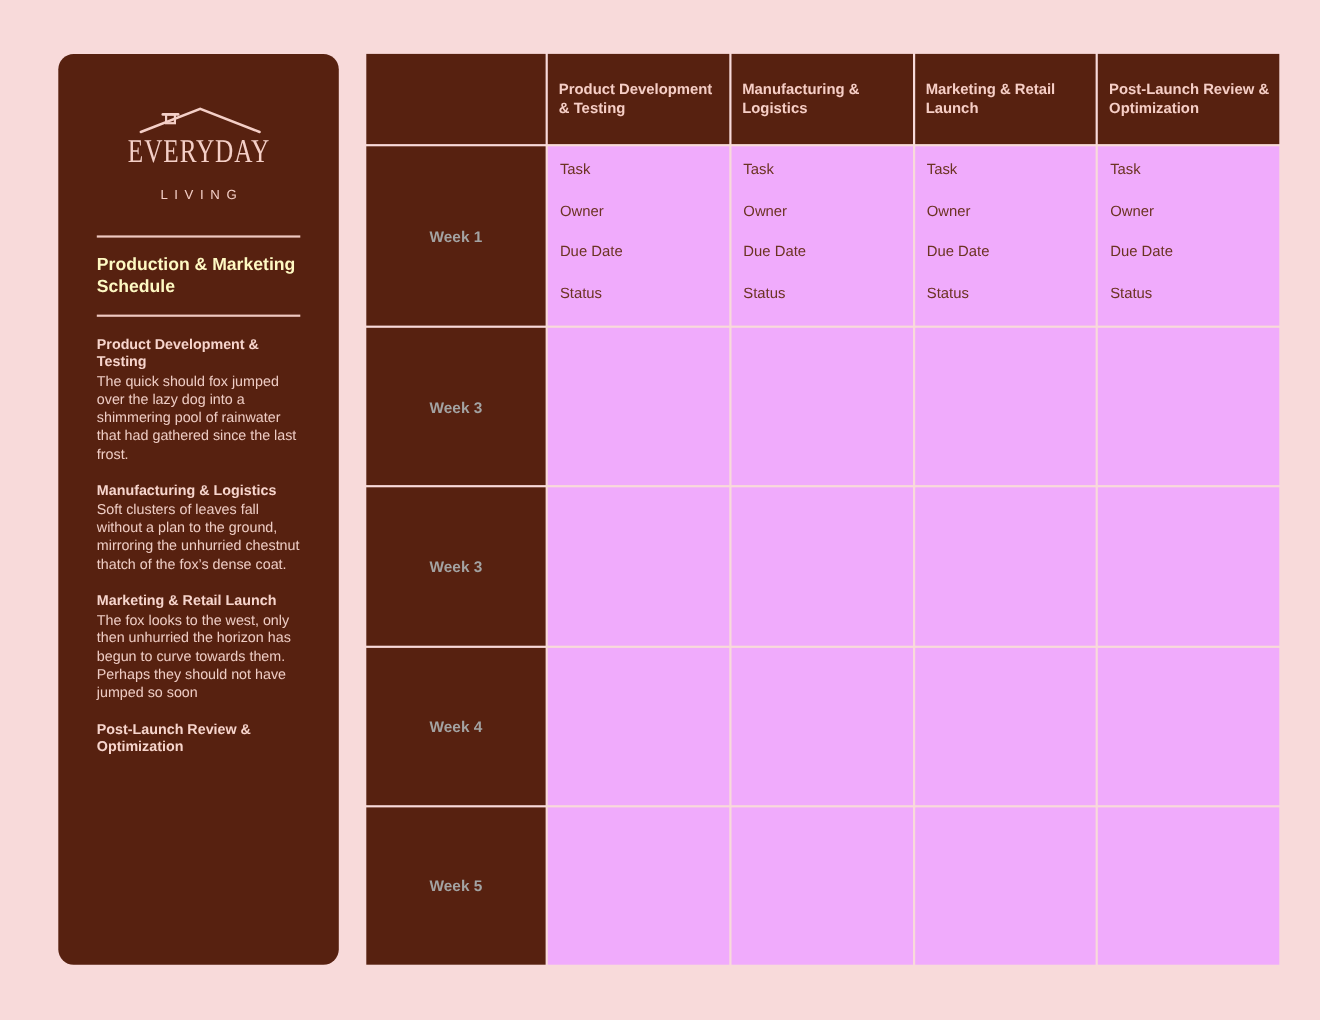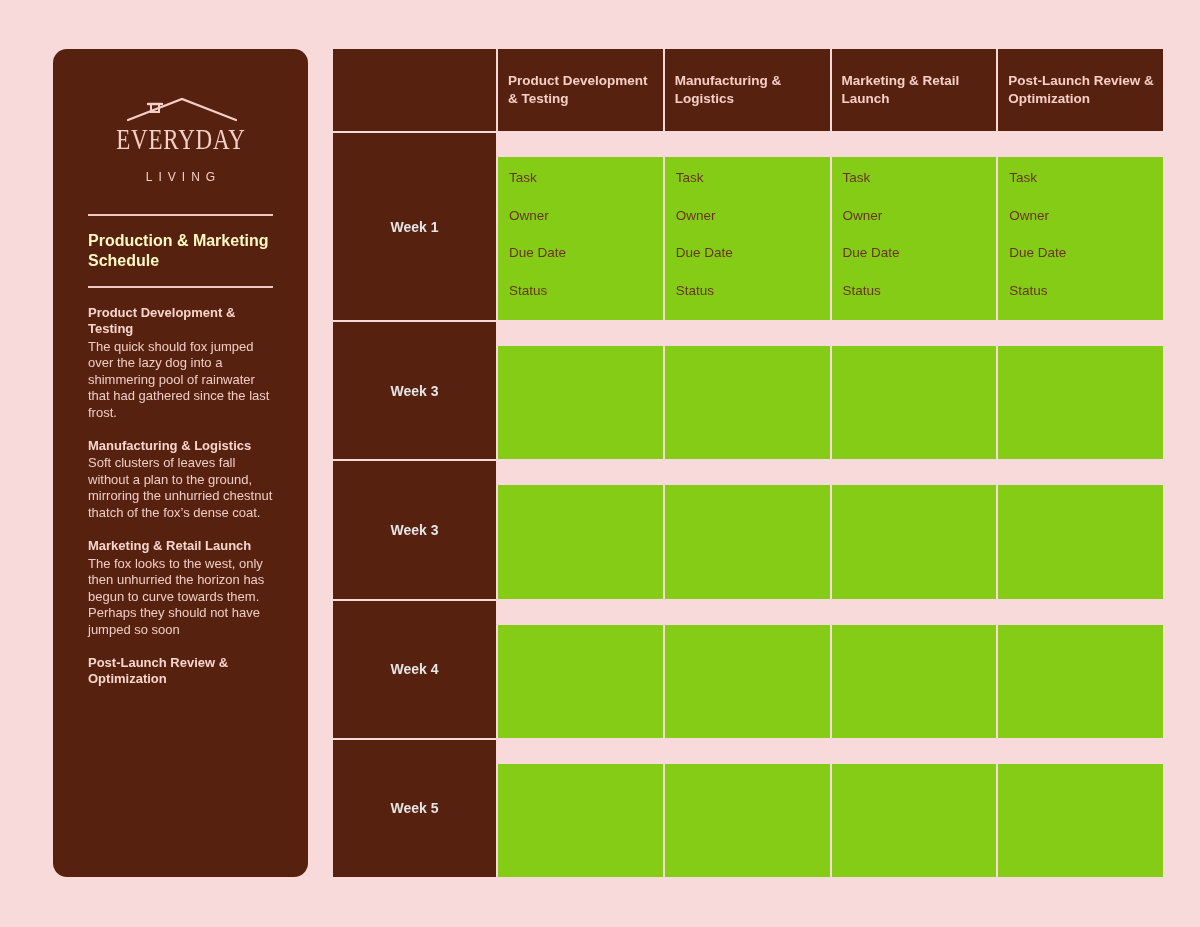--- a/index.html
+++ b/index.html
@@ -50,29 +50,28 @@
     gap:2px;
   }
   .hcell{
     background:#572110;color:#f6cec6;
     display:flex;align-items:center;
     font-size:13.5px;font-weight:bold;line-height:1.35;
     padding:0 8px 0 10px;box-sizing:border-box;
   }
   .corner{background:#572110;}
   .wcell{
-    background:#572110;color:#e5e5e5;
+    background:#572110;color:#a3a3a3;
     display:flex;align-items:center;justify-content:center;
     font-size:14px;font-weight:bold;
   }
   .bcell{
-    background:#84cc16;color:#6b3322;
+    background:#f0abfc;color:#6b3322;
     box-sizing:border-box;padding:13px 12px 0 11px;
     font-size:13.5px;
-    margin-top:24px;
   }
   .field{margin-bottom:22.5px;}
 </style>
 </head>
 <body>
 
 <aside class="panel">
   <div class="logo">
     <svg width="122" height="27" viewBox="0 0 122 27">
       <polyline points="8,25 62,4 116,25" fill="none" stroke="#f4cfc7" stroke-width="2.2" stroke-linecap="round"></polyline>

